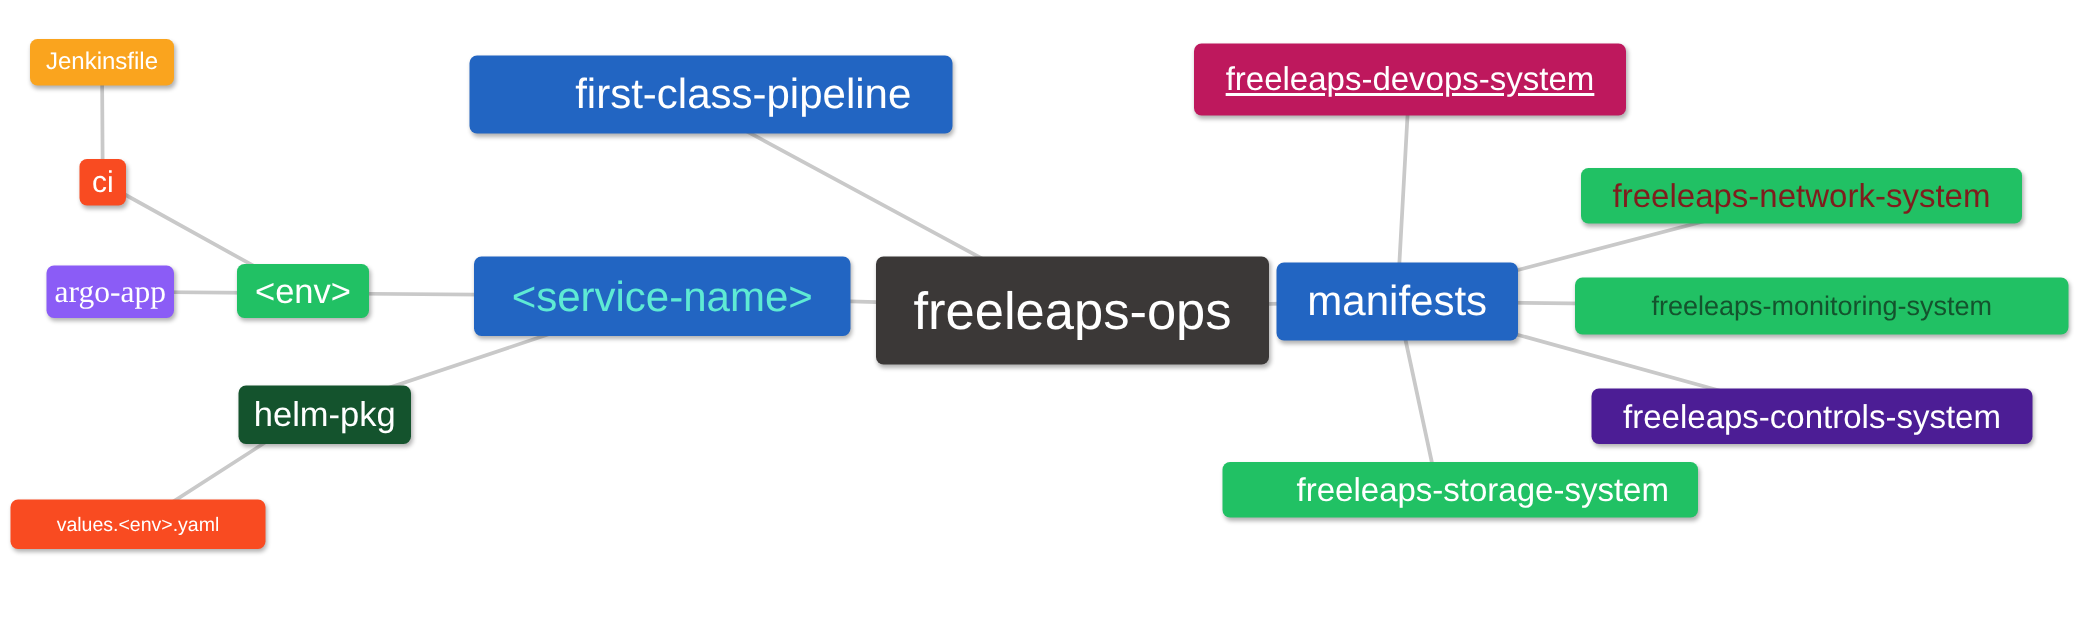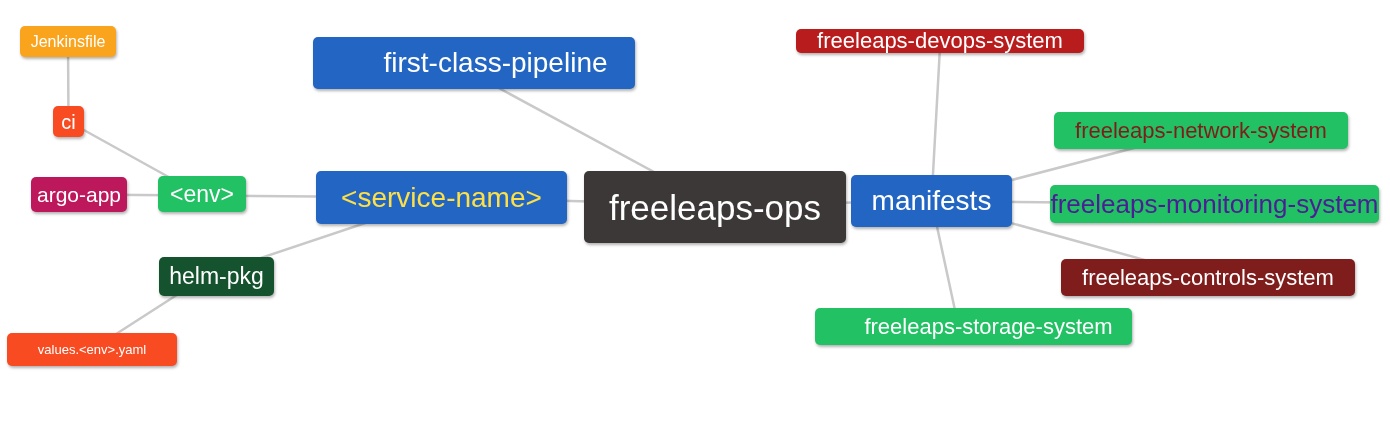--- a/index.html
+++ b/index.html
@@ -57,53 +57,53 @@
       <line x1="931.5" y1="201" x2="1208" y2="277.5" stroke="#c9c9c9" stroke-width="2.5" stroke-linecap="round"></line>
       <line x1="931.5" y1="201" x2="958.5" y2="326.5" stroke="#c9c9c9" stroke-width="2.5" stroke-linecap="round"></line>
     </svg>
   <div id="nodes">
       <div class="node" style="left: 20px; top: 26px; width: 96px; height: 31px; font-size: 16px; background: rgb(250, 164, 30); color: rgb(255, 255, 255);">
         <span>Jenkinsfile</span>
       </div>
       <div class="node" style="left: 53px; top: 106px; width: 31px; height: 31px; font-size: 20px; background: rgb(249, 75, 33); color: rgb(255, 255, 255);">
         <span>ci</span>
       </div>
-      <div class="node" style="left: 31px; top: 177px; width: 96px; height: 35px; font-size: 21px; background: #be185d; color: rgb(255, 255, 255);">
+      <div class="node" style="left: 31px; top: 177px; width: 85px; height: 35px; font-size: 21px; background: #8b5cf6; color: rgb(255, 255, 255); font-family: Liberation Serif, serif;">
         <span>argo-app</span>
       </div>
       <div class="node" style="left: 158px; top: 176px; width: 88px; height: 36px; font-size: 23px; background: rgb(33, 193, 100); color: rgb(255, 255, 255); justify-content: center;">
         <span>&lt;env&gt;</span>
       </div>
       <div class="node" style="left: 313px; top: 37px; width: 279px; height: 52px; font-size: 28px; background: rgb(34, 101, 194); color: rgb(255, 255, 255); padding-left: 43px;">
         <span>first-class-pipeline</span>
       </div>
-      <div class="node" style="left: 316px; top: 171px; width: 251px; height: 53px; font-size: 28px; background: rgb(34, 101, 194); color: #fde047;">
+      <div class="node" style="left: 316px; top: 171px; width: 251px; height: 53px; font-size: 28px; background: rgb(34, 101, 194); color: #5eead4;">
         <span>&lt;service-name&gt;</span>
       </div>
       <div class="node" style="left: 584px; top: 171px; width: 262px; height: 72px; font-size: 35px; background: rgb(59, 56, 55); color: rgb(255, 255, 255);">
         <span>freeleaps-ops</span>
       </div>
       <div class="node" style="left: 851px; top: 175px; width: 161px; height: 52px; font-size: 28px; background: rgb(34, 101, 194); color: rgb(255, 255, 255); text-align: right;">
         <span>manifests</span>
       </div>
       <div class="node" style="left: 148px; top: 257px; width: 115px; height: 39px; font-size: 23px; background: #14532d; color: rgb(255, 255, 255); margin-left: 11px;">
         <span>helm-pkg</span>
       </div>
       <div class="node" style="left: 7px; top: 333px; width: 170px; height: 33px; font-size: 13px; background: rgb(249, 75, 33); color: rgb(255, 255, 255);">
         <span>values.&lt;env&gt;.yaml</span>
       </div>
-      <div class="node" style="left: 796px; top: 29px; width: 288px; height: 24px; font-size: 22px; background: #b91c1c; color: rgb(255, 255, 255);">
+      <div class="node" style="left: 796px; top: 29px; width: 288px; height: 48px; font-size: 22px; background: #be185d; color: rgb(255, 255, 255); text-decoration: underline;">
         <span>freeleaps-devops-system</span>
       </div>
       <div class="node" style="left: 1054px; top: 112px; width: 294px; height: 37px; font-size: 22px; background: rgb(33, 193, 100); color: #7f1d1d;">
         <span>freeleaps-network-system</span>
       </div>
-      <div class="node" style="left: 1050px; top: 185px; width: 329px; height: 38px; font-size: 26px; background: rgb(33, 193, 100); color: #4c1d95;">
+      <div class="node" style="left: 1050px; top: 185px; width: 329px; height: 38px; font-size: 18px; background: rgb(33, 193, 100); color: #14532d;">
         <span>freeleaps-monitoring-system</span>
       </div>
-      <div class="node" style="left: 1061px; top: 259px; width: 294px; height: 37px; font-size: 22px; background: #7f1d1d; color: rgb(255, 255, 255);">
+      <div class="node" style="left: 1061px; top: 259px; width: 294px; height: 37px; font-size: 22px; background: #4c1d95; color: rgb(255, 255, 255);">
         <span>freeleaps-controls-system</span>
       </div>
       <div class="node" style="left: 815px; top: 308px; width: 287px; height: 37px; font-size: 22px; background: rgb(33, 193, 100); color: rgb(255, 255, 255); padding-left: 30px;">
         <span>freeleaps-storage-system</span>
       </div>
     </div>
 </div>
 
 </body></html>

